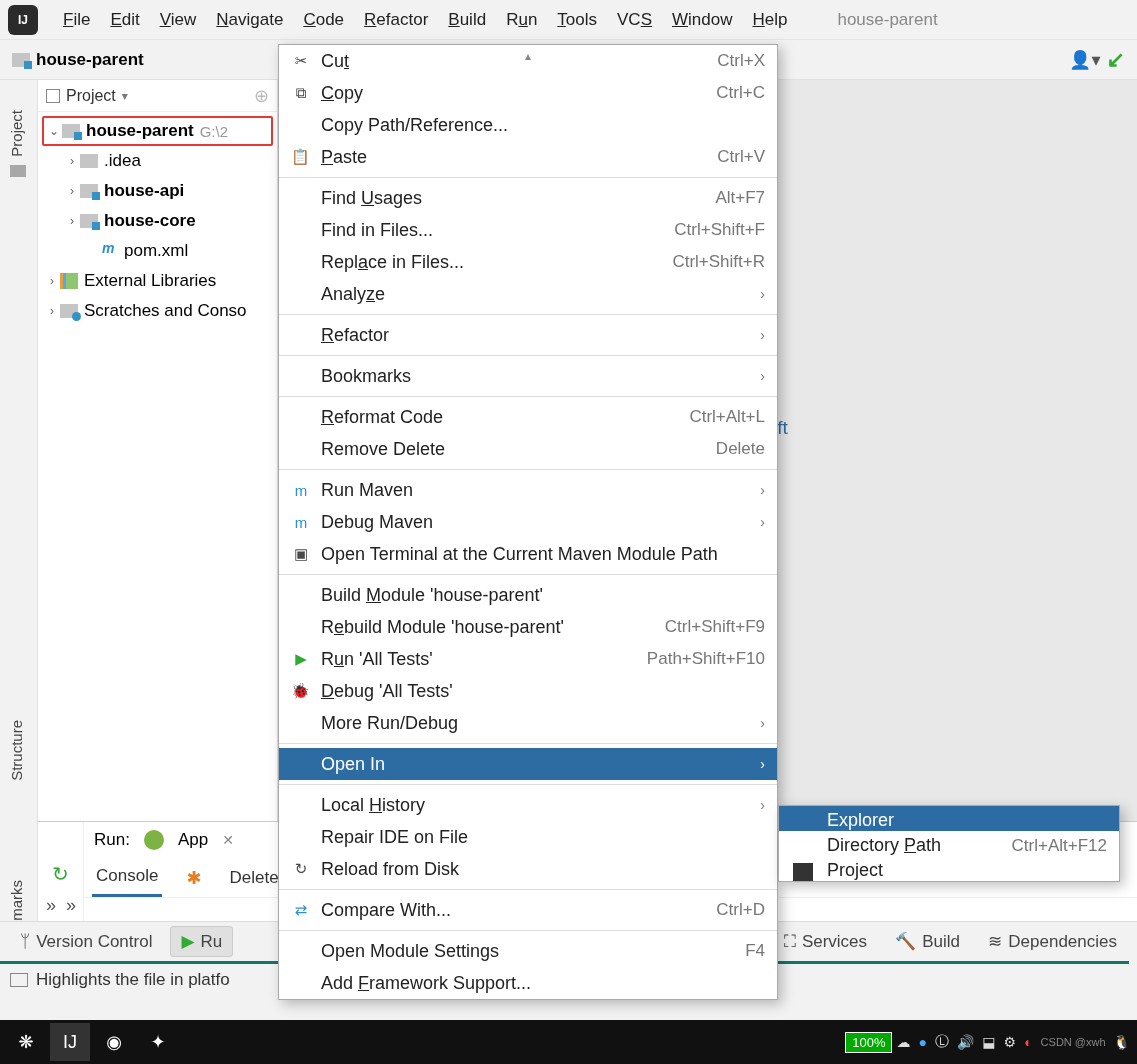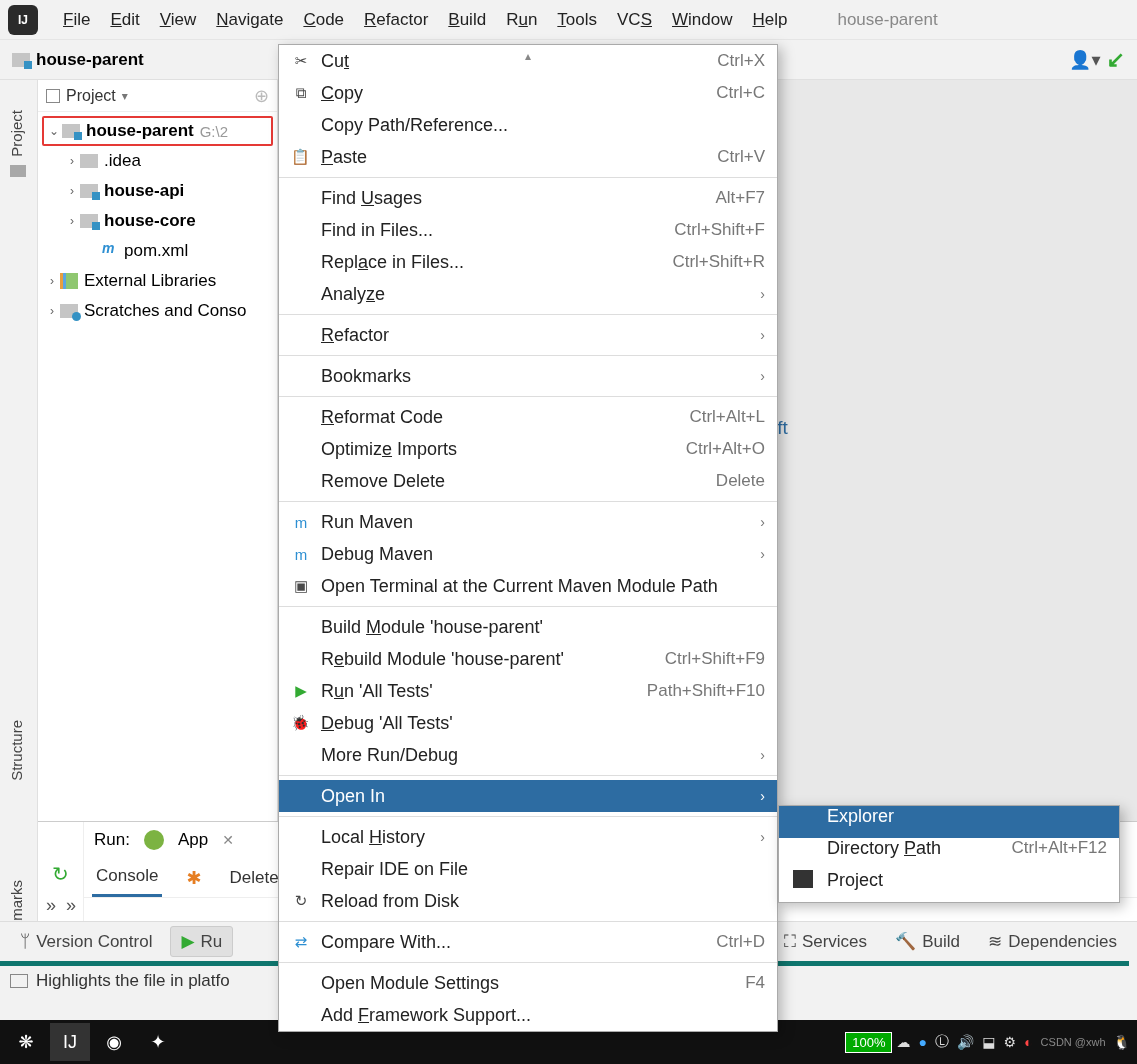--- a/index.html
+++ b/index.html
@@ -55,39 +55,39 @@
 .run-header .appicon { width: 20px; height: 20px; background: #7cb342; border-radius: 50%; }
 .run-header .close-x { color: #888; font-size: 14px; }
 .run-tabs { display: flex; height: 40px; align-items: center; border-bottom: 1px solid #eee; padding-left: 8px; gap: 24px; font-size: 17px; }
 .run-tabs .tab { padding: 8px 4px; color: #333; }
 .run-tabs .tab.active { border-bottom: 3px solid #2d6ca2; }
 .run-tabs .actuator-icon { color: #e67e22; font-size: 18px; }
 .bottom-tools { position: absolute; bottom: 103px; left: 0; right: 0; height: 40px; background: #f2f2f2; border-top: 1px solid #ddd; display: flex; align-items: center; font-size: 17px; color: #444; padding: 0 10px; gap: 8px; }
 .bottom-tools .tool { display: flex; align-items: center; gap: 6px; padding: 4px 10px; }
 .bottom-tools .tool.active { background: #e0e0e0; border: 1px solid #ccc; border-radius: 3px; }
 .bottom-tools .sep-spacer { flex: 1; }
-.status-bar { position: absolute; bottom: 68px; left: 0; right: 8px; height: 35px; background: #f2f2f2; border-top: 5px solid #0f766e; display: flex; align-items: center; padding: 0 10px; font-size: 17px; color: #333; }
+.status-bar { position: absolute; bottom: 68px; left: 0; right: 8px; height: 35px; background: #f2f2f2; border-top: 3px solid #0f766e; display: flex; align-items: center; padding: 0 10px; font-size: 17px; color: #333; }
 .status-bar .sicon { width: 18px; height: 14px; border: 1px solid #888; margin-right: 8px; }
 .taskbar { position: absolute; bottom: 0; left: 0; right: 0; height: 44px; background: #111; display: flex; align-items: center; padding: 0 6px; gap: 4px; }
 .taskbar .titem { width: 40px; height: 38px; display: flex; align-items: center; justify-content: center; color: #fff; font-size: 18px; }
 .taskbar .spacer { flex: 1; }
 .taskbar .battery { background: #0a0; color: #fff; padding: 2px 6px; font-size: 13px; border: 1px solid #fff; }
 .taskbar .systray { display: flex; gap: 8px; align-items: center; color: #ddd; font-size: 14px; }
 .ctx-menu { position: absolute; top: 44px; left: 278px; width: 500px; background: #fff; border: 1px solid #aaa; box-shadow: 4px 4px 12px rgba(0,0,0,.25); font-size: 18px; color: #222; z-index: 100; }
 .ctx-menu .row { display: flex; align-items: center; height: 32px; padding: 0 12px 0 42px; position: relative; }
 .ctx-menu .row.selected { background: #2d6ca2; color: #fff; }
 .ctx-menu .row .ricon { position: absolute; left: 12px; width: 20px; height: 20px; display: flex; align-items: center; justify-content: center; color: #4a4a4a; font-size: 15px; }
 .ctx-menu .row .label u { text-decoration: underline; }
 .ctx-menu .row .shortcut { margin-left: auto; color: #777; font-size: 17px; }
 .ctx-menu .row .sub-arrow { margin-left: auto; color: #777; font-size: 14px; }
 .ctx-menu .row.selected .sub-arrow { color: #fff; }
 .ctx-menu .divider { height: 1px; background: #ddd; margin: 4px 0; }
 .ctx-menu .uparrow { position: absolute; top: 4px; left: 50%; transform: translateX(-50%); color: #888; font-size: 12px; }
 .sub-menu { position: absolute; top: 805px; left: 778px; width: 342px; background: #fff; border: 1px solid #aaa; box-shadow: 4px 4px 12px rgba(0,0,0,.25); font-size: 18px; color: #222; z-index: 101; }
-.sub-menu .row { display: flex; align-items: flex-start; height: 32px; padding: 0 12px 0 48px; position: relative; }
+.sub-menu .row { display: flex; align-items: flex-end; height: 25px; padding: 0 12px 0 48px; position: relative; }
 .sub-menu .row.selected { background: #2d6ca2; color: #fff; }
 .sub-menu .row .ricon { position: absolute; left: 14px; width: 20px; height: 18px; background: #333; }
 .sub-menu .row .shortcut { margin-left: auto; color: #777; font-size: 17px; }
 .chevrons { position: absolute; bottom: 148px; left: 46px; display: flex; gap: 14px; color: #555; font-size: 18px; }
 </style>
 </head>
 <body>
 
 <div class="menubar">
   <div class="logo">IJ</div>
@@ -295,24 +295,20 @@
       <div class="row">
         <span class="label">Bookmarks</span>
         <span class="sub-arrow">›</span>
       </div>
       <div class="divider"></div>
       <div class="row">
         <span class="label"><u>R</u>eformat Code</span>
         <span class="shortcut">Ctrl+Alt+L</span>
       </div>
       <div class="row">
-        <span class="label">Optimiz<u>e</u> Imports</span>
-        <span class="shortcut">Ctrl+Alt+O</span>
-      </div>
-      <div class="row">
         <span class="label">Remove Delete</span>
         <span class="shortcut">Delete</span>
       </div>
       <div class="divider"></div>
       <div class="row">
         <span class="ricon" style="color: rgb(45, 143, 210);">m</span>
         <span class="label">Run Maven</span>
         <span class="sub-arrow">›</span>
       </div>
       <div class="row">

